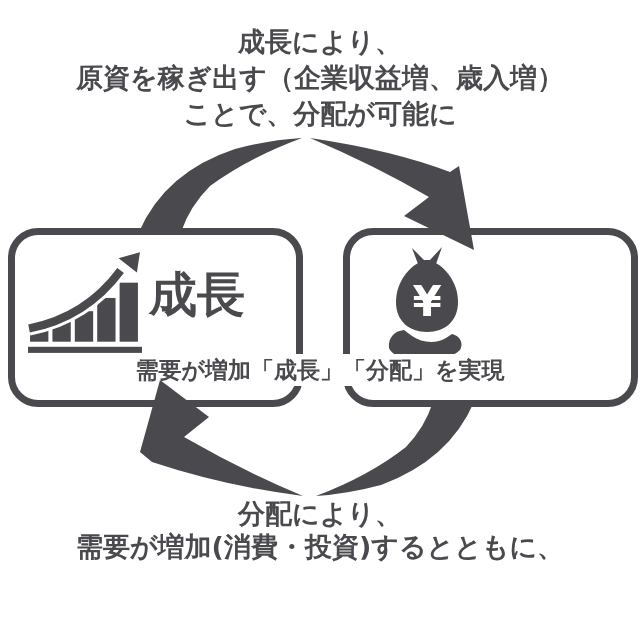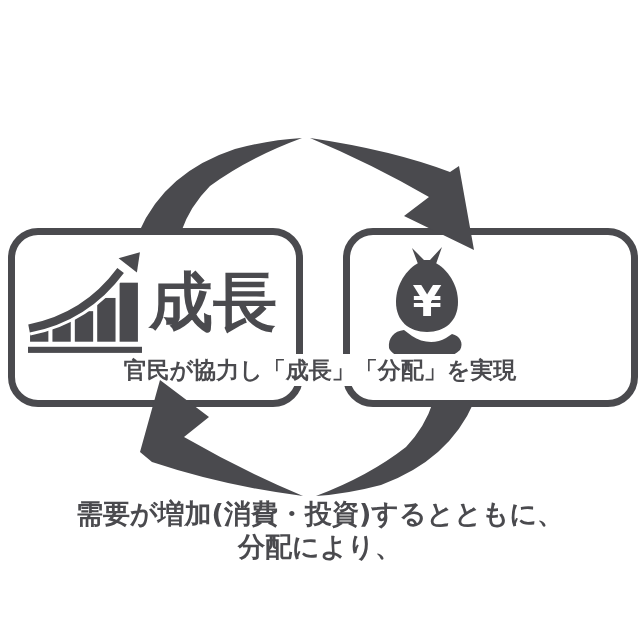--- a/index.html
+++ b/index.html
@@ -19,33 +19,38 @@
     font-size:23px;line-height:28px;font-weight:700;z-index:3;
   }
   .node{
     position:absolute;top:228px;width:295px;height:179px;box-sizing:border-box;
     background:var(--bg,#fff);border:7px solid var(--ink,#4a4a4e);border-radius:30px;
     display:flex;align-items:flex-start;z-index:2;
   }
   .node-growth{left:8px;padding:13px 0 0 12px;}
   .node-dist{left:343px;padding:11px 0 0 36px;}
   .node-label{
-    font-size:64px;font-weight:900;line-height:1;margin-top:22px;
+    font-size:48px;font-weight:900;line-height:1;margin-top:22px;
     letter-spacing:0;white-space:nowrap;
   }
   .node-growth .icon-slot{margin-right:6px;}
   .node-dist .icon-slot{margin-right:8px;}
   svg{color:var(--ink,#4a4a4e);display:block;}
   .cycle-arrows{position:absolute;left:0;top:0;z-index:4;pointer-events:none;}
 </style>
 </head>
 <body>
 
 <div class="stage">
 
+  <div class="caption caption-top">
+    <div>成長により、</div>
+    <div>原資を稼ぎ出す（企業収益増、歳入増）</div>
+    <div>ことで、分配が可能に</div>
+  </div>
 
   <div class="node node-growth">
     <span class="icon-slot">
       <svg width="116" height="106" viewBox="0 0 114 104">
         <g fill="currentColor">
           <rect x="3" y="78" width="18" height="14"></rect>
           <rect x="25" y="71" width="18" height="21"></rect>
           <rect x="47" y="62" width="18" height="30"></rect>
           <rect x="69" y="49" width="18" height="43"></rect>
           <rect x="91" y="34" width="18" height="58"></rect>
@@ -63,29 +68,29 @@
     <span class="icon-slot">
       <svg width="82" height="118" viewBox="0 0 82 118">
         <path d="M26,2 L38,14 L44,14 L56,1 L50,18 L32,18 Z" fill="currentColor"></path>
         <path d="M34,16 L48,16 C62,23 72,39 72,56 C72,75 59,86 41,86 C23,86 10,75 10,56 C10,39 20,23 34,16 Z" fill="currentColor"></path>
         <text x="41" y="70" text-anchor="middle" font-size="42" font-weight="bold" fill="#ffffff">¥</text>
         <path d="M3,102 C2,92 8,85 18,84 L26,90 C36,97 50,98 60,92 L66,88 C74,90 78,97 74,104 C66,112 50,116 36,115 C20,114 6,110 3,102 Z" fill="currentColor"></path>
       </svg>
     </span>
   </div>
 
-  <div class="caption caption-middle">官民が協力し「成長」「分配」を実現</div>
+  <div class="caption caption-middle">需要が増加「成長」「分配」を実現</div>
 
   <svg class="cycle-arrows" width="640" height="640" viewBox="0 0 640 640">
     <g fill="currentColor">
       <path d="M139,232 Q165,172 235,149 Q268,140 302,138 Q248,158 210,186 Q190,206 181,232 Z"></path>
       <path d="M310,138 Q392,150 450,172 L459,166 L474,250 L404,216 L429,197 Q372,164 310,138 Z"></path>
       <path d="M474,402 Q449,460 381,485 Q347,494 316,496 Q369,476 406,447 Q425,427 433,402 Z"></path>
       <path d="M303,496 Q224,486 152,462 L140,452 L160,380 L209,417 L184,437 Q243,471 303,496 Z"></path>
     </g>
   </svg>
 
   <div class="caption caption-bottom">
+    <div>分配により、</div>
     <div>需要が増加(消費・投資)するとともに、</div>
-    <div>分配により、</div>
   </div>
 
 </div>
 
 </body></html>

